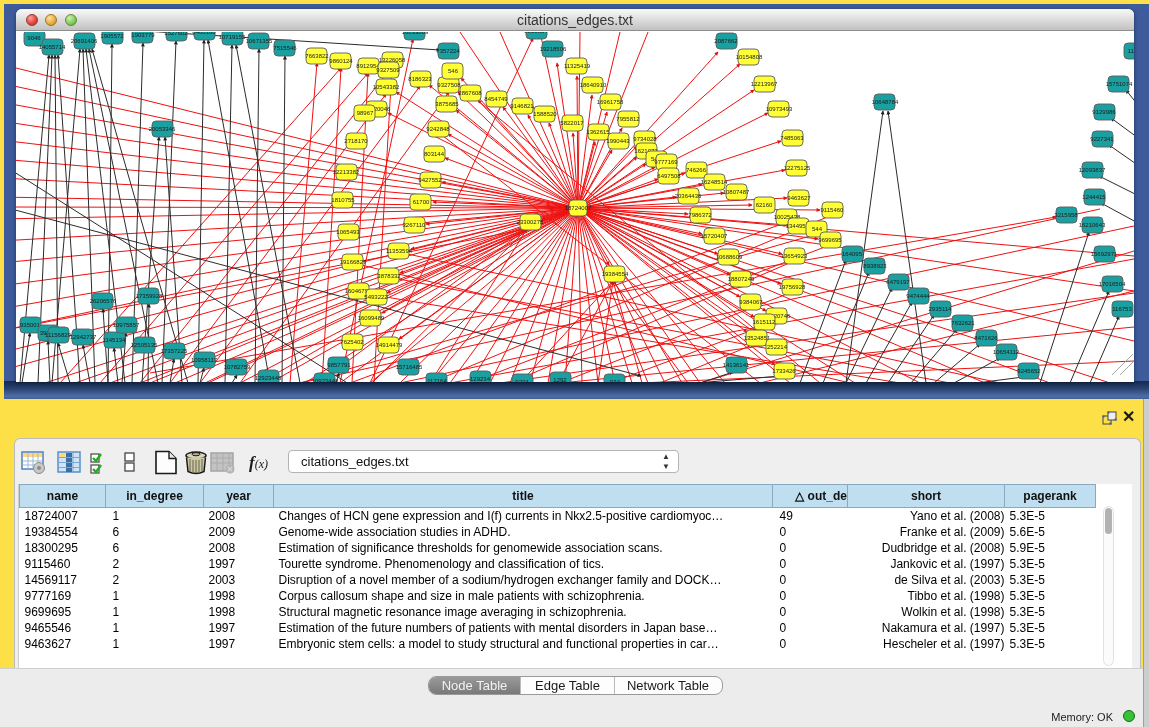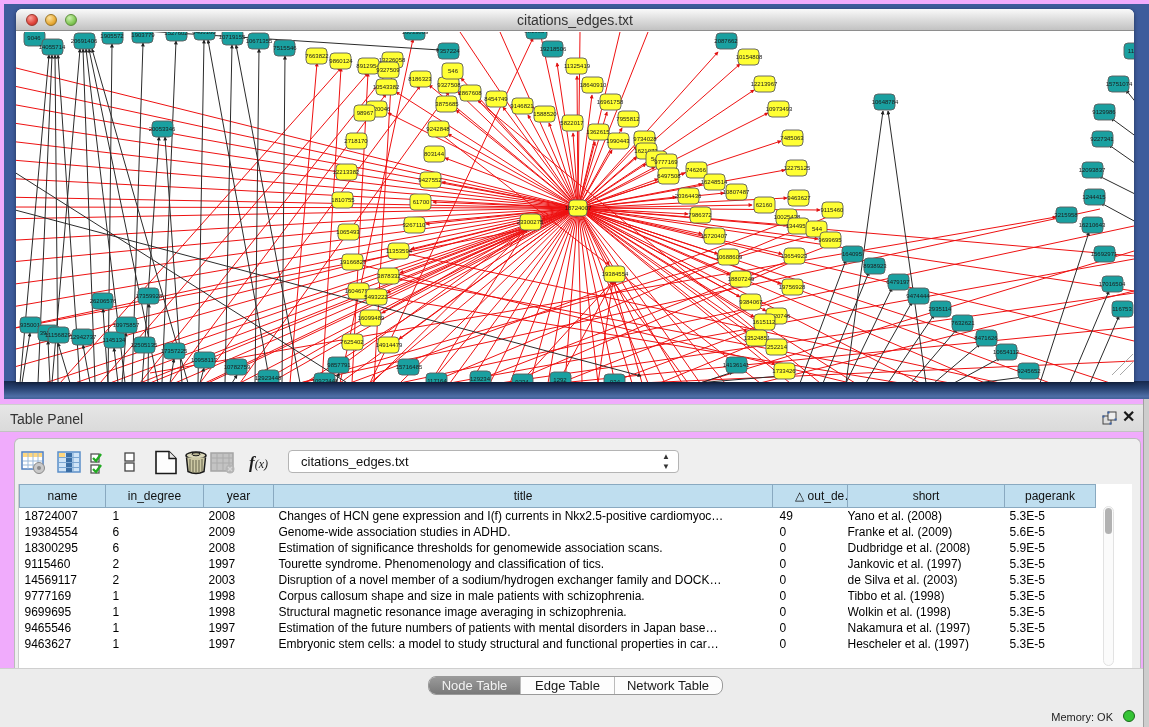--- a/index.html
+++ b/index.html
@@ -1,15 +1,15 @@
 <!DOCTYPE html>
 <html><head><meta charset="utf-8"><style>
 *{margin:0;padding:0;box-sizing:border-box}
 body{font-family:"Liberation Sans",sans-serif}
-#app{position:relative;width:1149px;height:727px;background:#f0abfc;overflow:hidden}
+#app{position:relative;width:1149px;height:727px;background:#fde047;overflow:hidden}
 #frame{position:absolute;left:4px;top:4px;width:1145px;height:395px;
  background:#3e5c9c}
 #bband{position:absolute;left:0;top:377px;width:1145px;height:18px;
  background:linear-gradient(180deg,#17294e 0%,#27416f 40%,#4e6da5 85%,#44629a 100%)}
 #win{position:absolute;left:12px;top:5px;width:1118px;height:373px;background:#fff;
  border-radius:6px 6px 0 0;box-shadow:0 1px 4px rgba(0,0,0,.45)}
 #titlebar{position:relative;height:22px;border-radius:6px 6px 0 0;
  background:linear-gradient(180deg,#fafafa 0%,#e0e0e0 45%,#c2c2c2 100%);
  border-bottom:1px solid #8e8e8e}
 #titlebar .tt{position:absolute;left:0;right:0;top:3px;text-align:center;font-size:14px;color:#333}
@@ -25,24 +25,24 @@
  background:linear-gradient(180deg,#e6e6e6,#dadada);border-top:1px solid #cfcfcf;border-bottom:1px solid #c2c2c2}
 #tpbar .t{position:absolute;left:10px;top:6px;font-size:14px;color:#333}
 #panel{position:absolute;left:14px;top:438px;width:1127px;height:230px;background:#efefef;
  border:1px solid #bbb;border-radius:6px 6px 0 0;border-bottom:none}
 #toolbar{position:absolute;left:0;top:0;width:100%;height:44px}
 #dropdown{position:absolute;left:273px;top:11px;width:391px;height:23px;background:#fff;
  border:1px solid #b4b4b4;border-radius:4px;font-size:13px;color:#111;line-height:21px;padding-left:12px}
 #dropdown .ud{position:absolute;right:8px;top:1px;font-size:8px;color:#333;line-height:10px}
 #tbl{position:absolute;left:3px;top:45px;width:1114px;height:185px;background:#fff;overflow:hidden;border-left:1px solid #ccc}
 table{border-collapse:collapse;table-layout:fixed;width:1114px;font-size:12px}
-th{background:#bfdeef;border:1px solid #89a9c0;font-weight:normal;height:23px;font-size:12px;color:#111;overflow:hidden;white-space:nowrap}
+th{background:#bfdeef;border:1px solid #89a9c0;font-weight:bold;height:23px;font-size:12px;color:#111;overflow:hidden;white-space:nowrap}
 td{height:16px;overflow:hidden;white-space:nowrap;padding:0 0 0 5px;color:#000}
 td.c1,td.c4{padding-left:7px}
-td.c5{text-align:left;padding:0}
+td.c5{text-align:right;padding:0}
 .c0{width:86px}.c1{width:98px}.c2{width:70px}.c3{width:499px}.c4{width:75px}
 .c5{width:157px}.c6{width:91px}.c7{width:38px}
 #vsb{position:absolute;right:18px;top:22px;width:11px;height:160px;background:#fbfbfb;border:1px solid #e2e2e2;border-radius:6px}
 #vsb .th{position:absolute;left:1px;top:1px;width:7px;height:26px;background:#b2b2b2;border-radius:4px}
 #tabs{position:absolute;left:428px;top:7px;width:295px;height:19px;border:1px solid #9a9a9a;
  border-radius:8px;background:#fdfdfd;overflow:hidden;font-size:13px}
 #tabs div{float:left;height:19px;line-height:18px;text-align:center;color:#1a1a1a}
 #tabs .sel{background:linear-gradient(180deg,#9a9a9a,#757575);color:#f2f2f2}
 #bottom{position:absolute;left:0;top:668px;width:1149px;height:59px;background:#ececec;border-top:1px solid #cfcfcf}
 #mem{position:absolute;right:36px;top:42px;font-size:11px;color:#222}
@@ -573,23 +573,20 @@
               <text x="885" y="103" class="nl">10648784</text>
               <rect x="152" y="120" width="21" height="16" rx="4" fill="#1aa0a0" stroke="#5c5c5c" stroke-width="0.9"></rect>
               <text x="162" y="130" class="nl">20053346</text>
               <rect x="569" y="199" width="18" height="16" rx="4" fill="#ffff33" stroke="#5c5c5c" stroke-width="0.9"></rect>
               <text x="578" y="209" class="nl">18724007</text>
             </g>
 <path d="M1120 374 l13 -13 M1112 374 l21 -21" stroke="#a8a8a8" stroke-width="1" fill="none"></path>
 </svg></div>
   </div>
  </div>
- <div id="tpbar">
-      <div class="t">Table Panel</div>
-    </div>
  <div id="flicon"><svg width="15" height="15">
         <rect x="1" y="5" width="8" height="8" fill="none" stroke="#444"></rect>
         <rect x="6" y="1" width="8" height="8" fill="#eee" stroke="#444"></rect>
         <rect x="0.5" y="4.5" width="2" height="2" fill="#3a62a8"></rect>
         <rect x="7.5" y="11.5" width="2" height="2" fill="#3a62a8"></rect>
         <rect x="5.5" y="0.5" width="2" height="2" fill="#3a62a8"></rect>
         <rect x="12.5" y="7.5" width="2" height="2" fill="#3a62a8"></rect>
       </svg></div>
  <div id="xicon">✕</div>
  <div id="panel">

